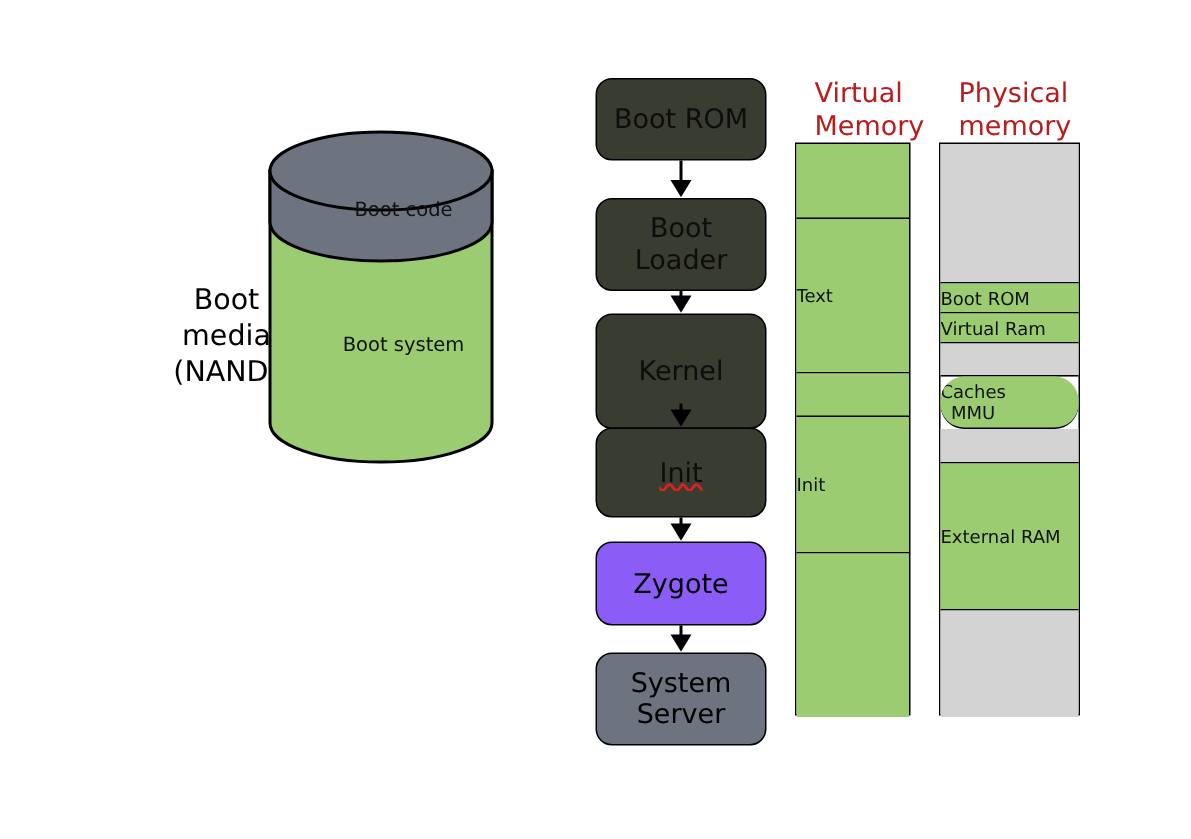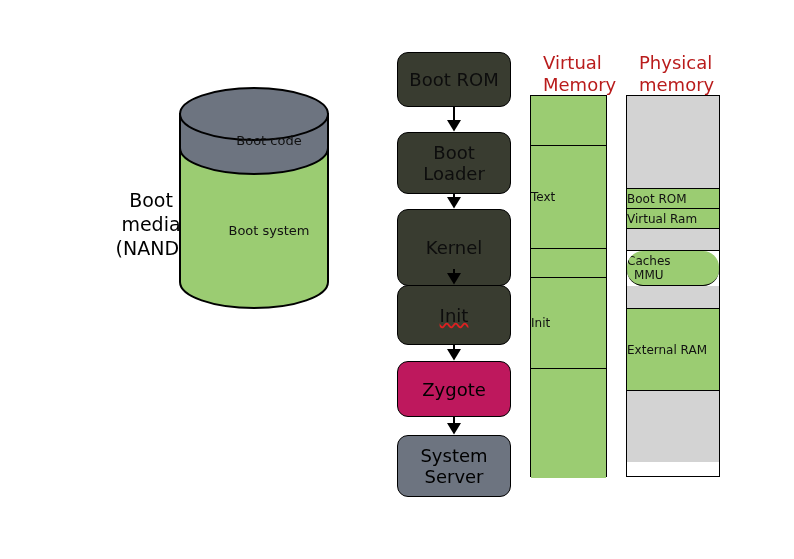--- a/index.html
+++ b/index.html
@@ -55,21 +55,21 @@
     box-sizing: border-box;
     display: flex;
     align-items: center;
     justify-content: center;
     text-align: center;
     font-size: 18px;
     line-height: 21px;
     white-space: pre-line;
   }
   .flow-box.dark  { background: #393c30; color: #0d0d0d; }
-  .flow-box.green { background: #be185d; color: #000; }
+  .flow-box.green { background: #8b5cf6; color: #000; }
   .flow-box.slate { background: #6d7480; color: #000; }
 
   .misspelled {
     text-decoration: underline wavy #e02020;
     text-decoration-skip-ink: none;
   }
 
   #flow-arrows { position: absolute; left: 397px; top: 52px; pointer-events: none; }
 
   
@@ -183,15 +183,15 @@
 memory</div>
 
 <div class="mem-column" id="physical-memory-column">
     <div class="mem-seg grey" style="height: 93px; flex: 0 0 auto;"></div>
     <div class="mem-seg green" style="height: 20px; flex: 0 0 auto;"><span>Boot ROM</span></div>
     <div class="mem-seg green" style="height: 20px; flex: 0 0 auto;"><span>Virtual Ram</span></div>
     <div class="mem-seg grey" style="height: 22px; flex: 0 0 auto;"></div>
     <div class="mem-seg green" style="height: 35px; flex: 0 0 auto; border-radius: 16px;"><span>Caches
 MMU</span></div>
     <div class="mem-seg grey" style="height: 23px; flex: 0 0 auto;"></div>
-    <div class="mem-seg green" style="height: 82px; flex: 0 0 auto;"><span>External RAM</span></div>
+    <div class="mem-seg green" style="height: 98px; flex: 0 0 auto;"><span>External RAM</span></div>
     <div class="mem-seg grey" style="height: 71px; flex: 0 0 auto;"></div>
   </div>
 
 </body></html>

